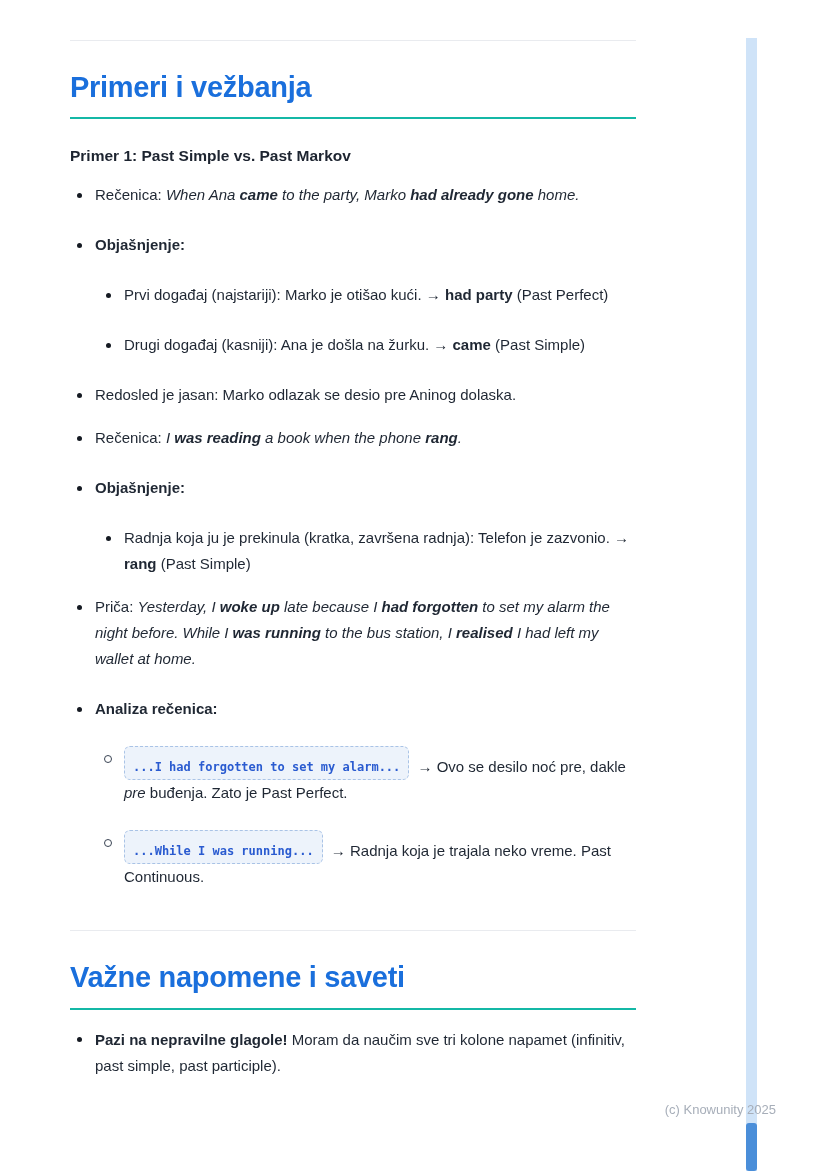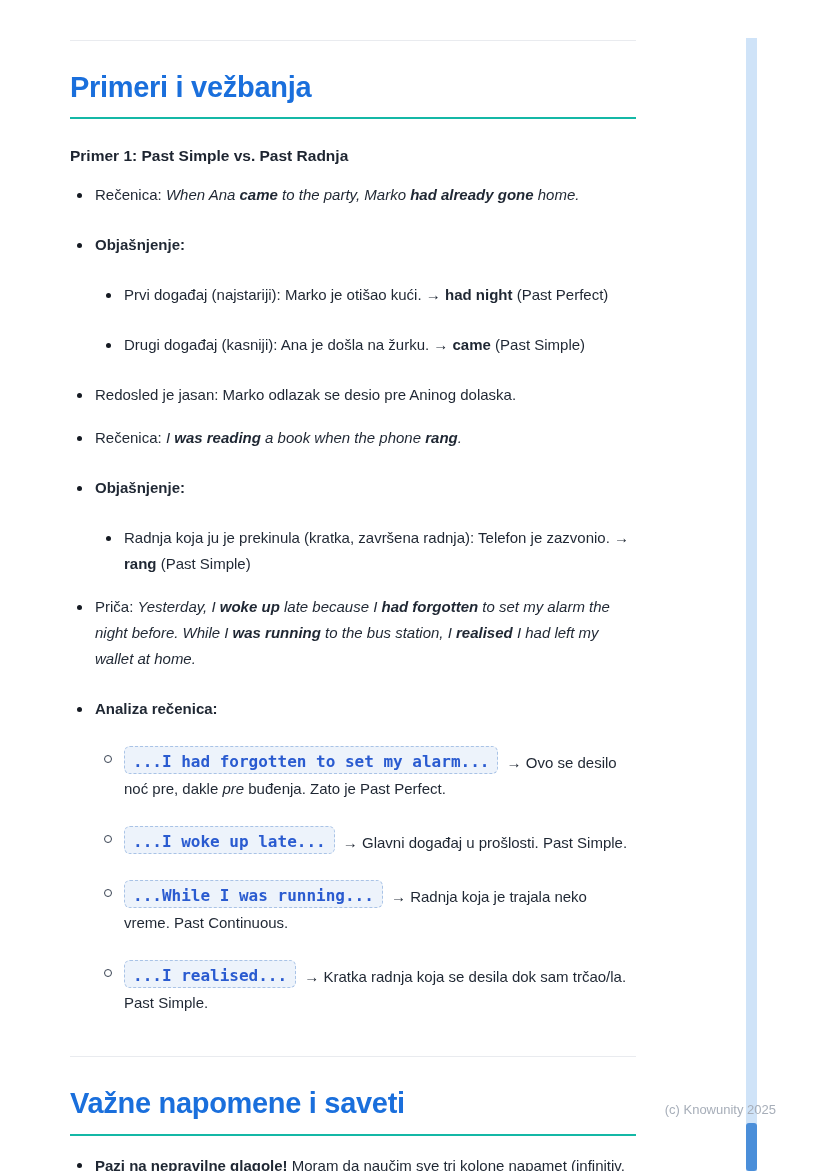--- a/index.html
+++ b/index.html
@@ -31,65 +31,63 @@
   li.circle::before{
     content:"";position:absolute;left:5px;top:9px;
     width:6px;height:6px;border-radius:50%;
     border:1.5px solid #3a4454;background:transparent;
   }
   .b{font-weight:700;}
   .i{font-style:italic;}
   .chip{
     display:inline-block;white-space:nowrap;
     font-family:"DejaVu Sans Mono",monospace;
-    font-size:16px;font-weight:700;line-height:17px;color:#2a5bd0;
+    font-size:12px;font-weight:700;line-height:17px;color:#2a5bd0;
     background:#edf3fb;border:1px dashed #a9c3e6;border-radius:6px;
-    padding:6px 8px 3px;margin-right:4px;vertical-align:1px;
+    padding:12px 8px 3px;margin-right:4px;vertical-align:1px;
   }
   .scroll-track{
     position:absolute;right:71px;top:38px;bottom:0;width:11px;
     background:#cfe3f8;z-index:1;
   }
   .scroll-thumb{
     position:absolute;left:0;bottom:0;width:11px;height:48px;
     background:#4a8ed9;border-radius:3px;
   }
   .credit{
     position:absolute;right:52px;top:1102px;z-index:3;
     font-size:13px;color:#a7aeb9;
   }
 </style>
 </head>
 <body>
 
 <main class="content">
     <div class="hr"></div>
     <h2>Primeri i vežbanja</h2>
-    <h3>Primer 1: Past Simple vs. Past Radnja</h3>
+    <h3>Primer 1: Past Simple vs. Past Markov</h3>
     <ul class="lvl1">
       <li class="disc"><span>Rečenica: </span><span class="i">When Ana </span><span class="b i">came</span><span class="i"> to the party, Marko </span><span class="b i">had already gone</span><span class="i"> home.</span></li>
       <li class="disc"><span class="b">Objašnjenje:</span><ul class="nested">
-          <li class="disc"><span>Prvi događaj (najstariji): Marko je otišao kući. → </span><span class="b">had night</span><span> (Past Perfect)</span></li>
+          <li class="disc"><span>Prvi događaj (najstariji): Marko je otišao kući. → </span><span class="b">had party</span><span> (Past Perfect)</span></li>
           <li class="disc"><span>Drugi događaj (kasniji): Ana je došla na žurku. → </span><span class="b">came</span><span> (Past Simple)</span></li>
         </ul></li>
       <li class="disc"><span>Redosled je jasan: Marko odlazak se desio pre Aninog dolaska.</span></li>
     </ul>
     <ul class="lvl1">
       <li class="disc"><span>Rečenica: </span><span class="i">I </span><span class="b i">was reading</span><span class="i"> a book when the phone </span><span class="b i">rang</span><span class="i">.</span></li>
       <li class="disc"><span class="b">Objašnjenje:</span><ul class="nested">
           <li class="disc"><span>Radnja koja ju je prekinula (kratka, završena radnja): Telefon je zazvonio. → </span><span class="b">rang</span><span> (Past Simple)</span></li>
         </ul></li>
     </ul>
     <ul class="lvl1">
       <li class="disc"><span>Priča: </span><span class="i">Yesterday, I </span><span class="b i">woke up</span><span class="i"> late because I </span><span class="b i">had forgotten</span><span class="i"> to set my alarm the night before. While I </span><span class="b i">was running</span><span class="i"> to the bus station, I </span><span class="b i">realised</span><span class="i"> I had left my wallet at home.</span></li>
       <li class="disc"><span class="b">Analiza rečenica:</span><ul class="nested">
           <li class="circle"><span class="chip">...I had forgotten to set my alarm...</span><span> → Ovo se desilo noć pre, dakle </span><span class="i">pre</span><span> buđenja. Zato je Past Perfect.</span></li>
-          <li class="circle"><span class="chip">...I woke up late...</span><span> → Glavni događaj u prošlosti. Past Simple.</span></li>
           <li class="circle"><span class="chip">...While I was running...</span><span> → Radnja koja je trajala neko vreme. Past Continuous.</span></li>
-          <li class="circle"><span class="chip">...I realised...</span><span> → Kratka radnja koja se desila dok sam trčao/la. Past Simple.</span></li>
         </ul></li>
     </ul>
     <div class="hr"></div>
     <h2>Važne napomene i saveti</h2>
     <ul class="lvl1">
       <li class="disc"><span class="b">Pazi na nepravilne glagole!</span><span> Moram da naučim sve tri kolone napamet (infinitiv, past simple, past participle).</span></li>
     </ul>
   </main>
 
 <div class="scroll-track">

